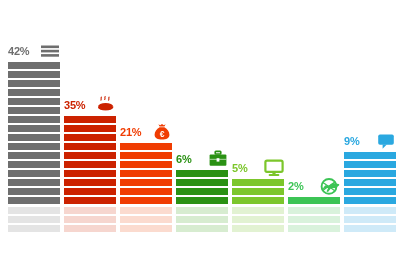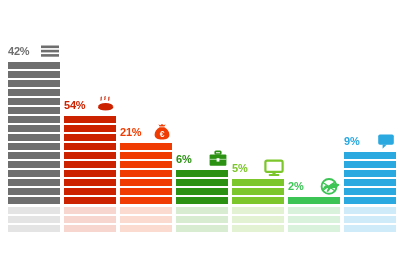--- a/index.html
+++ b/index.html
@@ -110,21 +110,21 @@
       <div class="seg" style="background: rgb(204, 34, 0);"></div>
       <div class="seg" style="background: rgb(204, 34, 0);"></div>
       <div class="seg" style="background: rgb(204, 34, 0);"></div>
       <div class="seg" style="background: rgb(204, 34, 0);"></div>
       <div class="seg" style="background: rgb(204, 34, 0);"></div>
       <div class="seg" style="background: rgb(204, 34, 0);"></div>
       <div class="seg" style="background: rgb(204, 34, 0);"></div>
       <div class="seg" style="background: rgb(204, 34, 0);"></div>
     </div>
     <div class="bar-head" style="left: 64px; top: 95px;">
-      <span class="bar-value" style="color: rgb(204, 34, 0);">54%</span>
+      <span class="bar-value" style="color: rgb(204, 34, 0);">35%</span>
       <span class="bar-icon">
         <svg viewBox="0 0 20 18" xmlns="http://www.w3.org/2000/svg">
           <path d="M5.4 1.2c-.9 1 .4 1.8-.5 2.9" stroke="#cc2200" stroke-width="1.1" fill="none" stroke-linecap="round"></path>
           <path d="M9.2 0.6c-.9 1 .4 1.8-.5 2.9" stroke="#cc2200" stroke-width="1.1" fill="none" stroke-linecap="round"></path>
           <path d="M13.1 1.2c-.9 1 .4 1.8-.5 2.9" stroke="#cc2200" stroke-width="1.1" fill="none" stroke-linecap="round"></path>
           <ellipse cx="9.6" cy="10.6" rx="7.6" ry="3.6" fill="#cc2200"></ellipse>
           <rect x="2" y="10.4" width="15.2" height="2" fill="#ffffff" opacity="0.85"></rect>
           <ellipse cx="9.6" cy="11.4" rx="7.6" ry="2.9" fill="#cc2200"></ellipse>
         </svg>
       </span>

